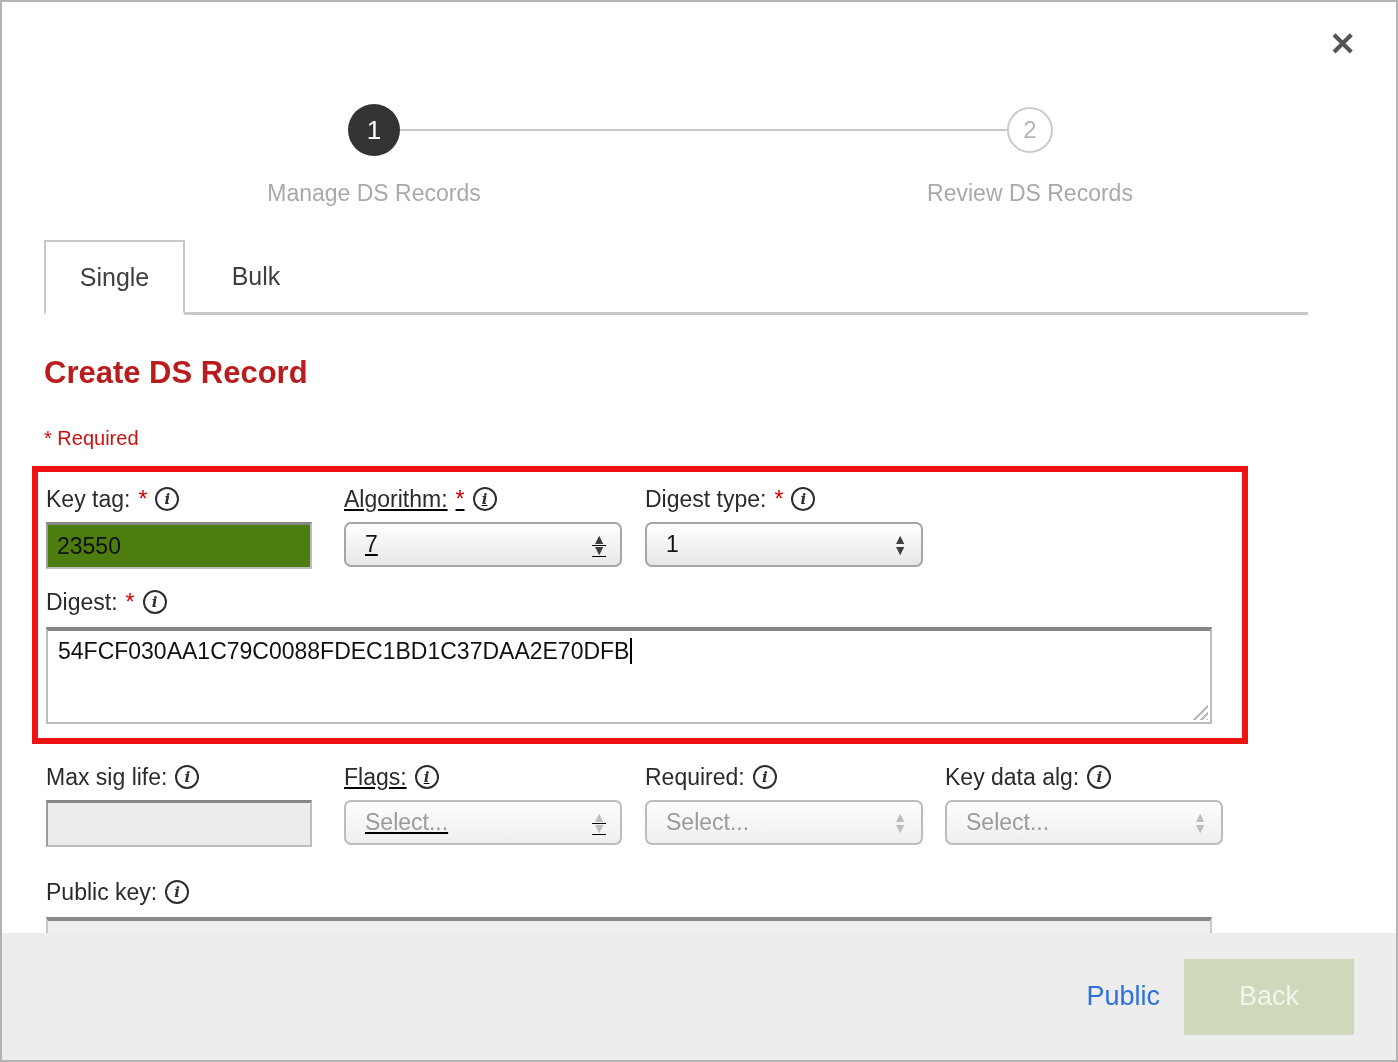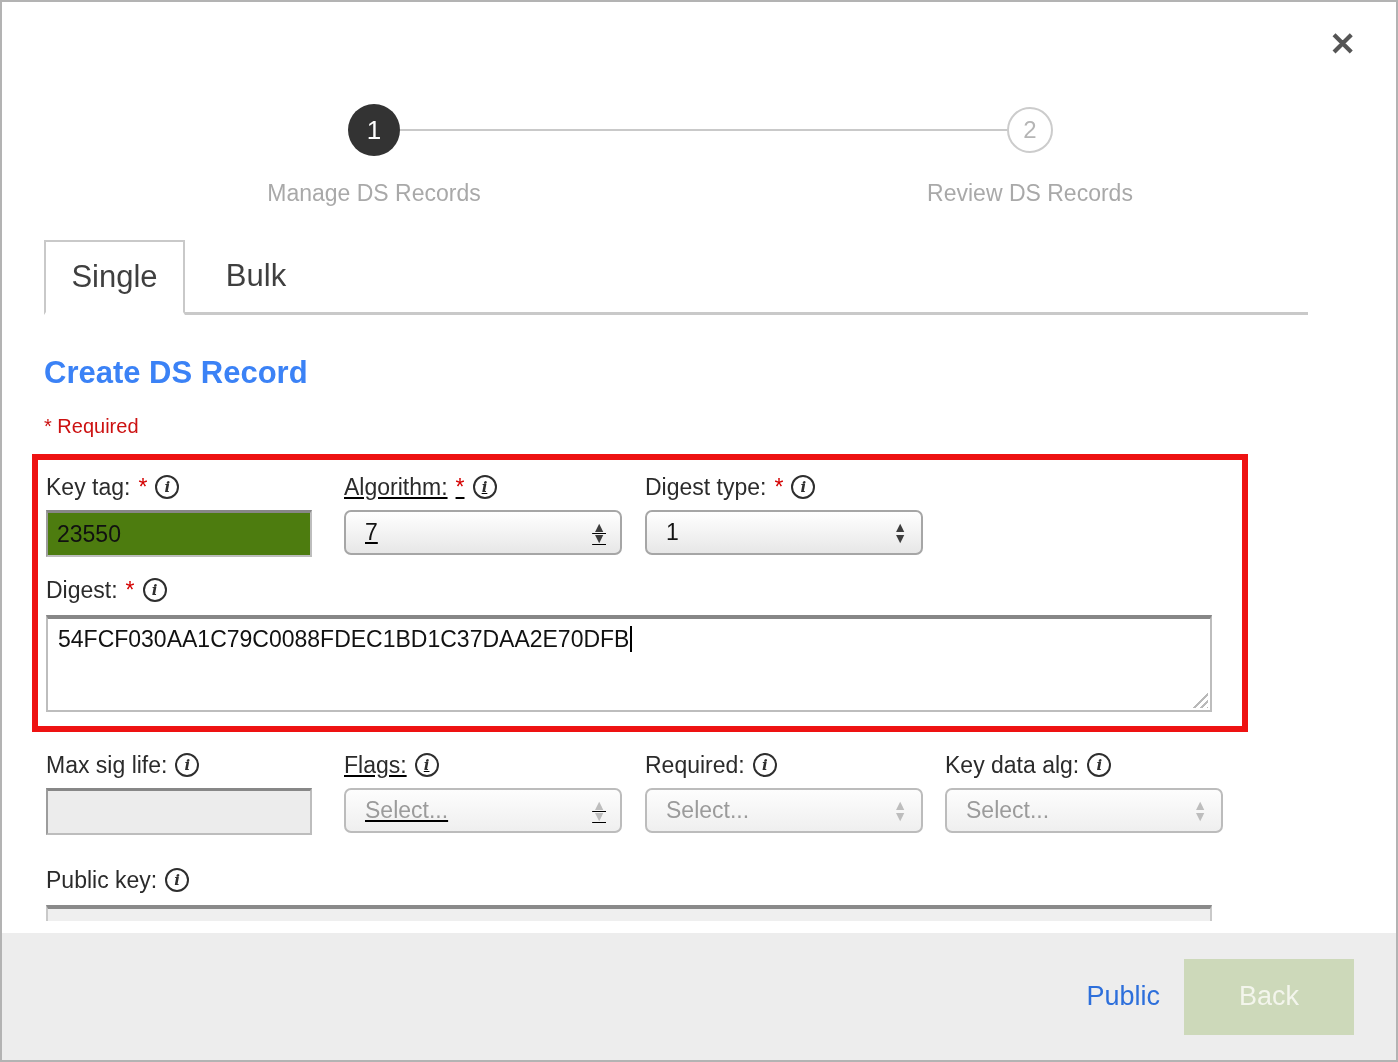--- a/index.html
+++ b/index.html
@@ -47,35 +47,35 @@
   .step-label.one { left: 252px; }
   .step-label.two { left: 908px; }
   
   .tabbar {
     display: flex; align-items: stretch;
     margin: 0 88px 0 42px; height: 75px;
     border-bottom: 3px solid #c9c9c9;
   }
   .tab {
     display: flex; align-items: center; justify-content: center;
-    font-size: 31px; color: #3f3f3f; cursor: pointer;
+    font-size: 25px; color: #3f3f3f; cursor: pointer;
   }
   .tab.active {
     width: 141px;
     background: #fff;
     border: 2px solid #c9c9c9; border-bottom: 3px solid #fff;
     margin-bottom: -3px;
   }
   .tab.plain { width: 142px; }
   
   .page-title {
     margin: 40px 0 0 42px;
-    font-size: 31px; font-weight: bold; color: #3b82f6;
-  }
-  .required-note { margin: 24px 0 0 42px; font-size: 20px; color: #cc1111; }
+    font-size: 31px; font-weight: bold; color: #b91c1c;
+  }
+  .required-note { margin: 36px 0 0 42px; font-size: 20px; color: #cc1111; }
   
   .label-row {
     display: flex; align-items: center;
     height: 34px; font-size: 23px; color: #2b2b2b; white-space: nowrap;
   }
   .req-star { color: #d40000; margin-left: 8px; font-size: 23px; }
   .info-icon {
     width: 24px; height: 24px; margin-left: 8px; flex: 0 0 auto;
     border: 2px solid #2e2e2e; border-radius: 50%;
     display: inline-flex; align-items: center; justify-content: center;

